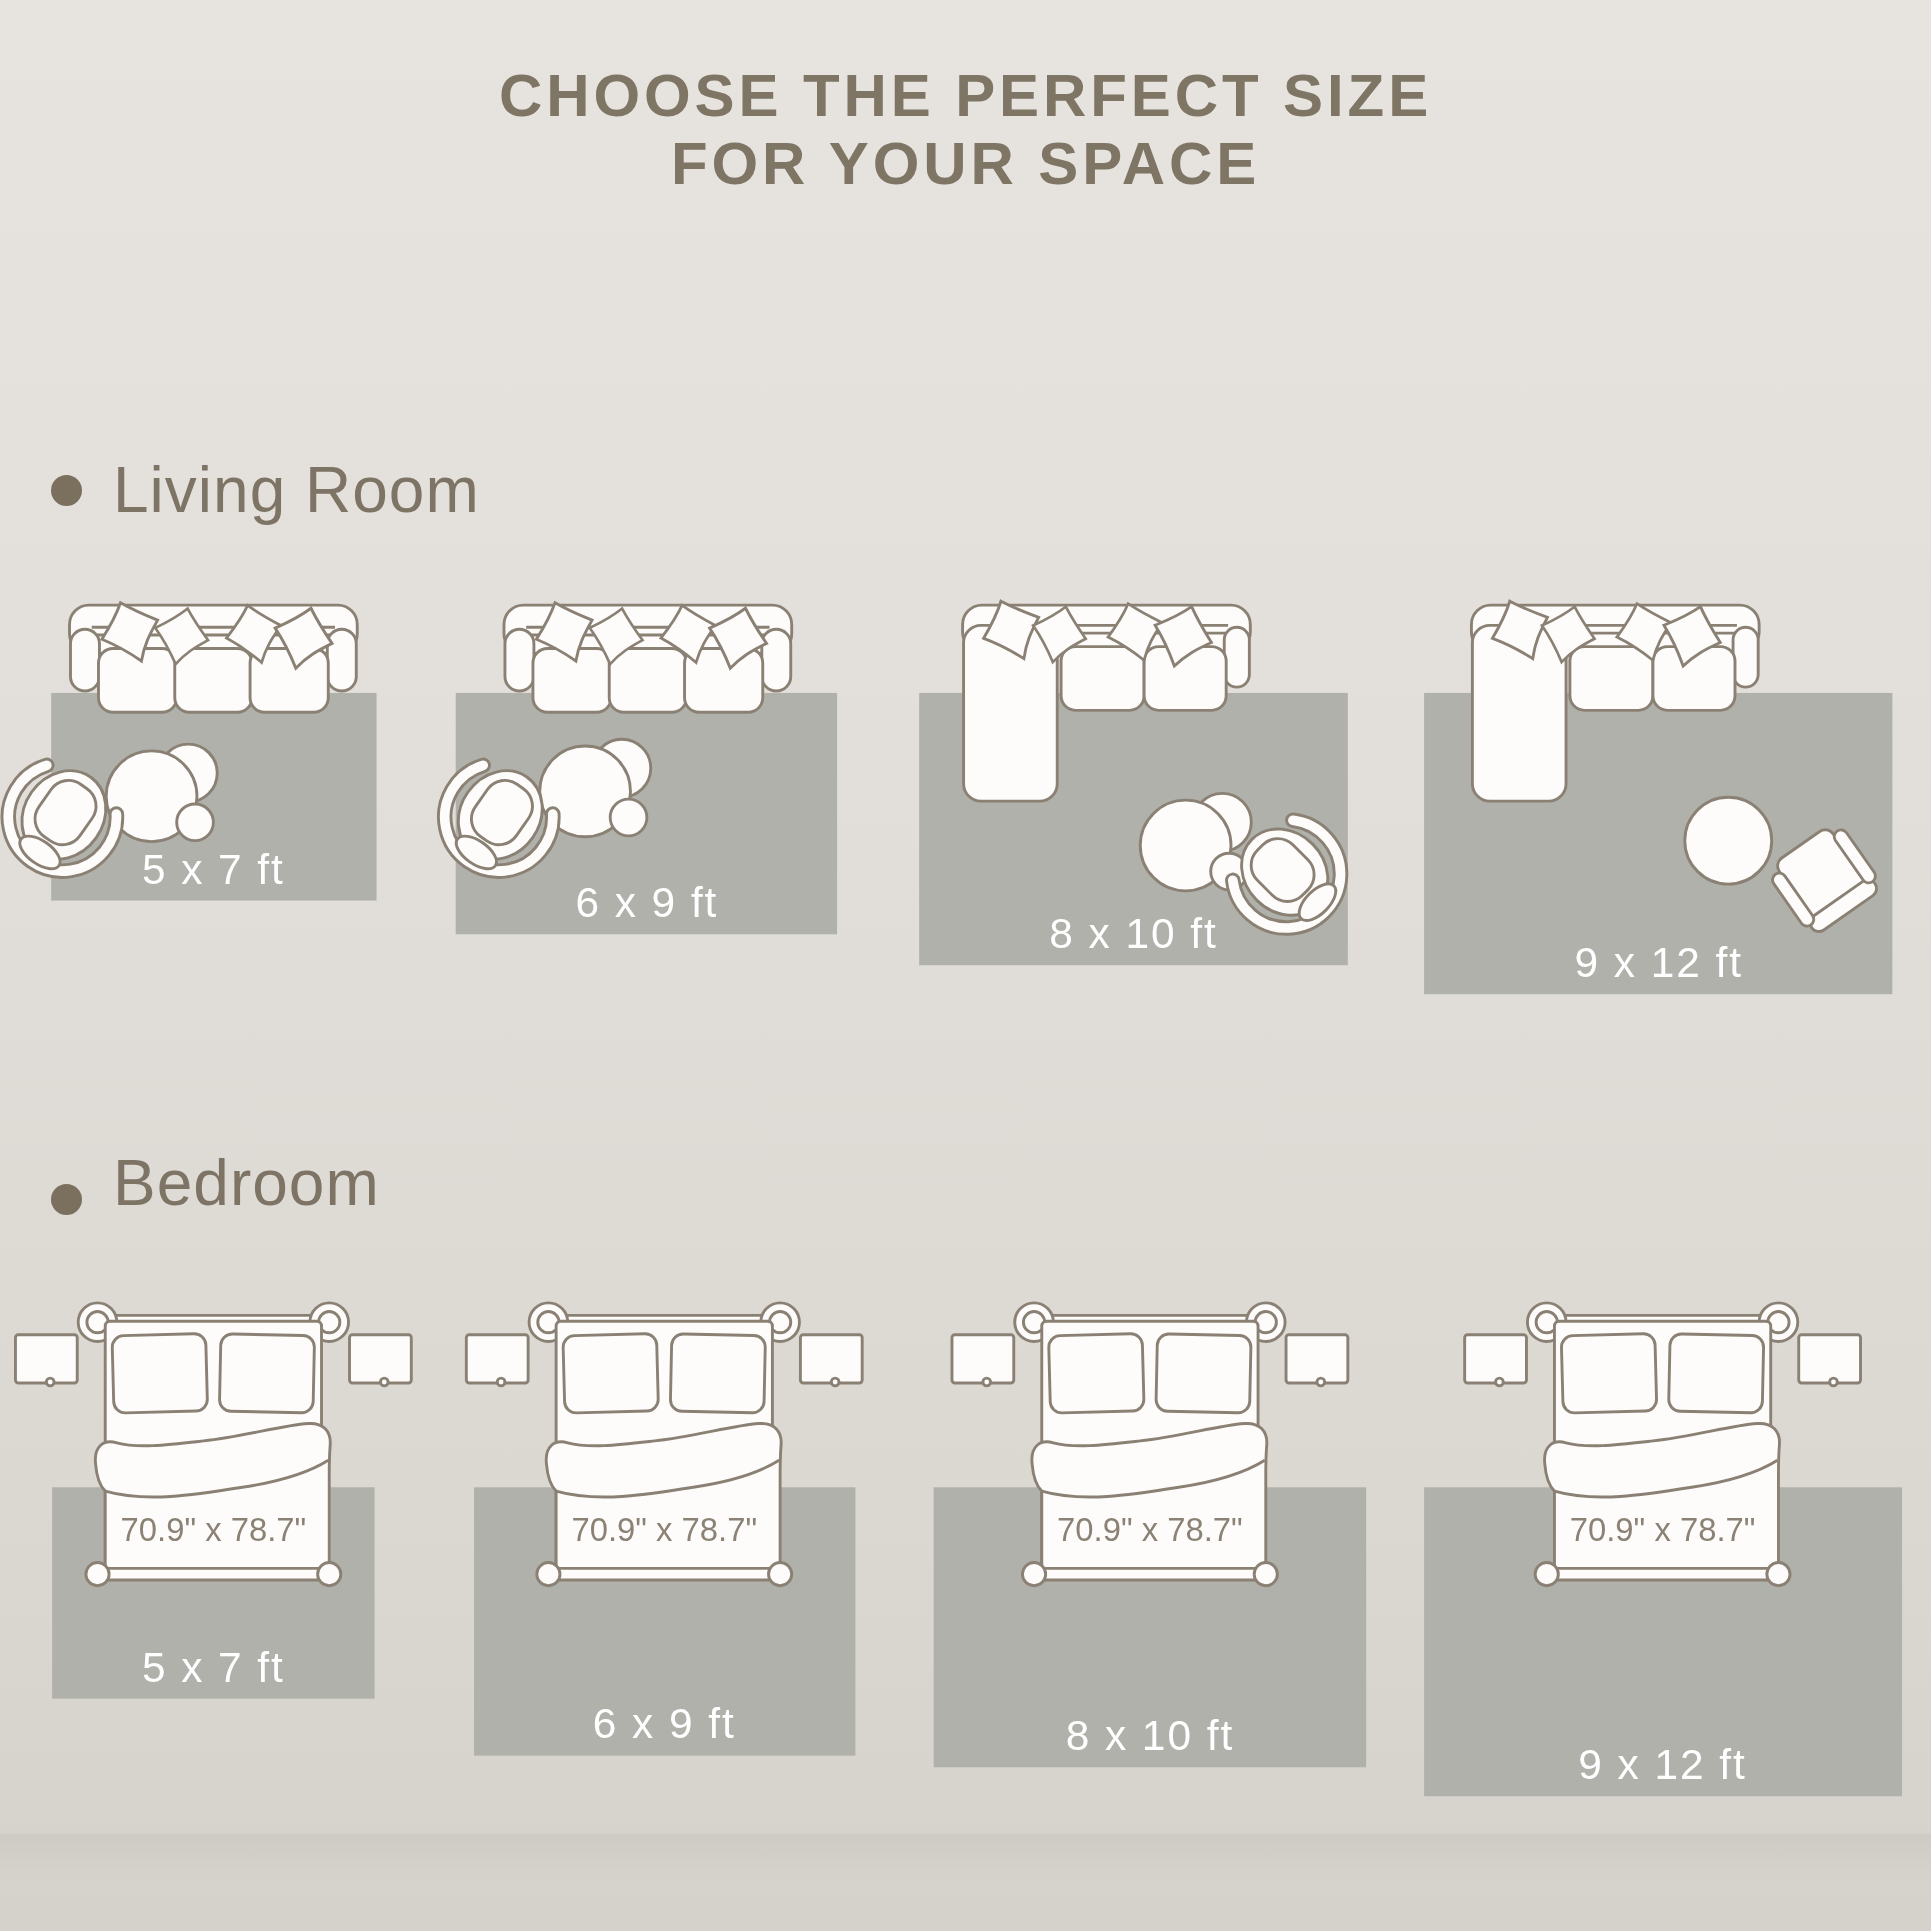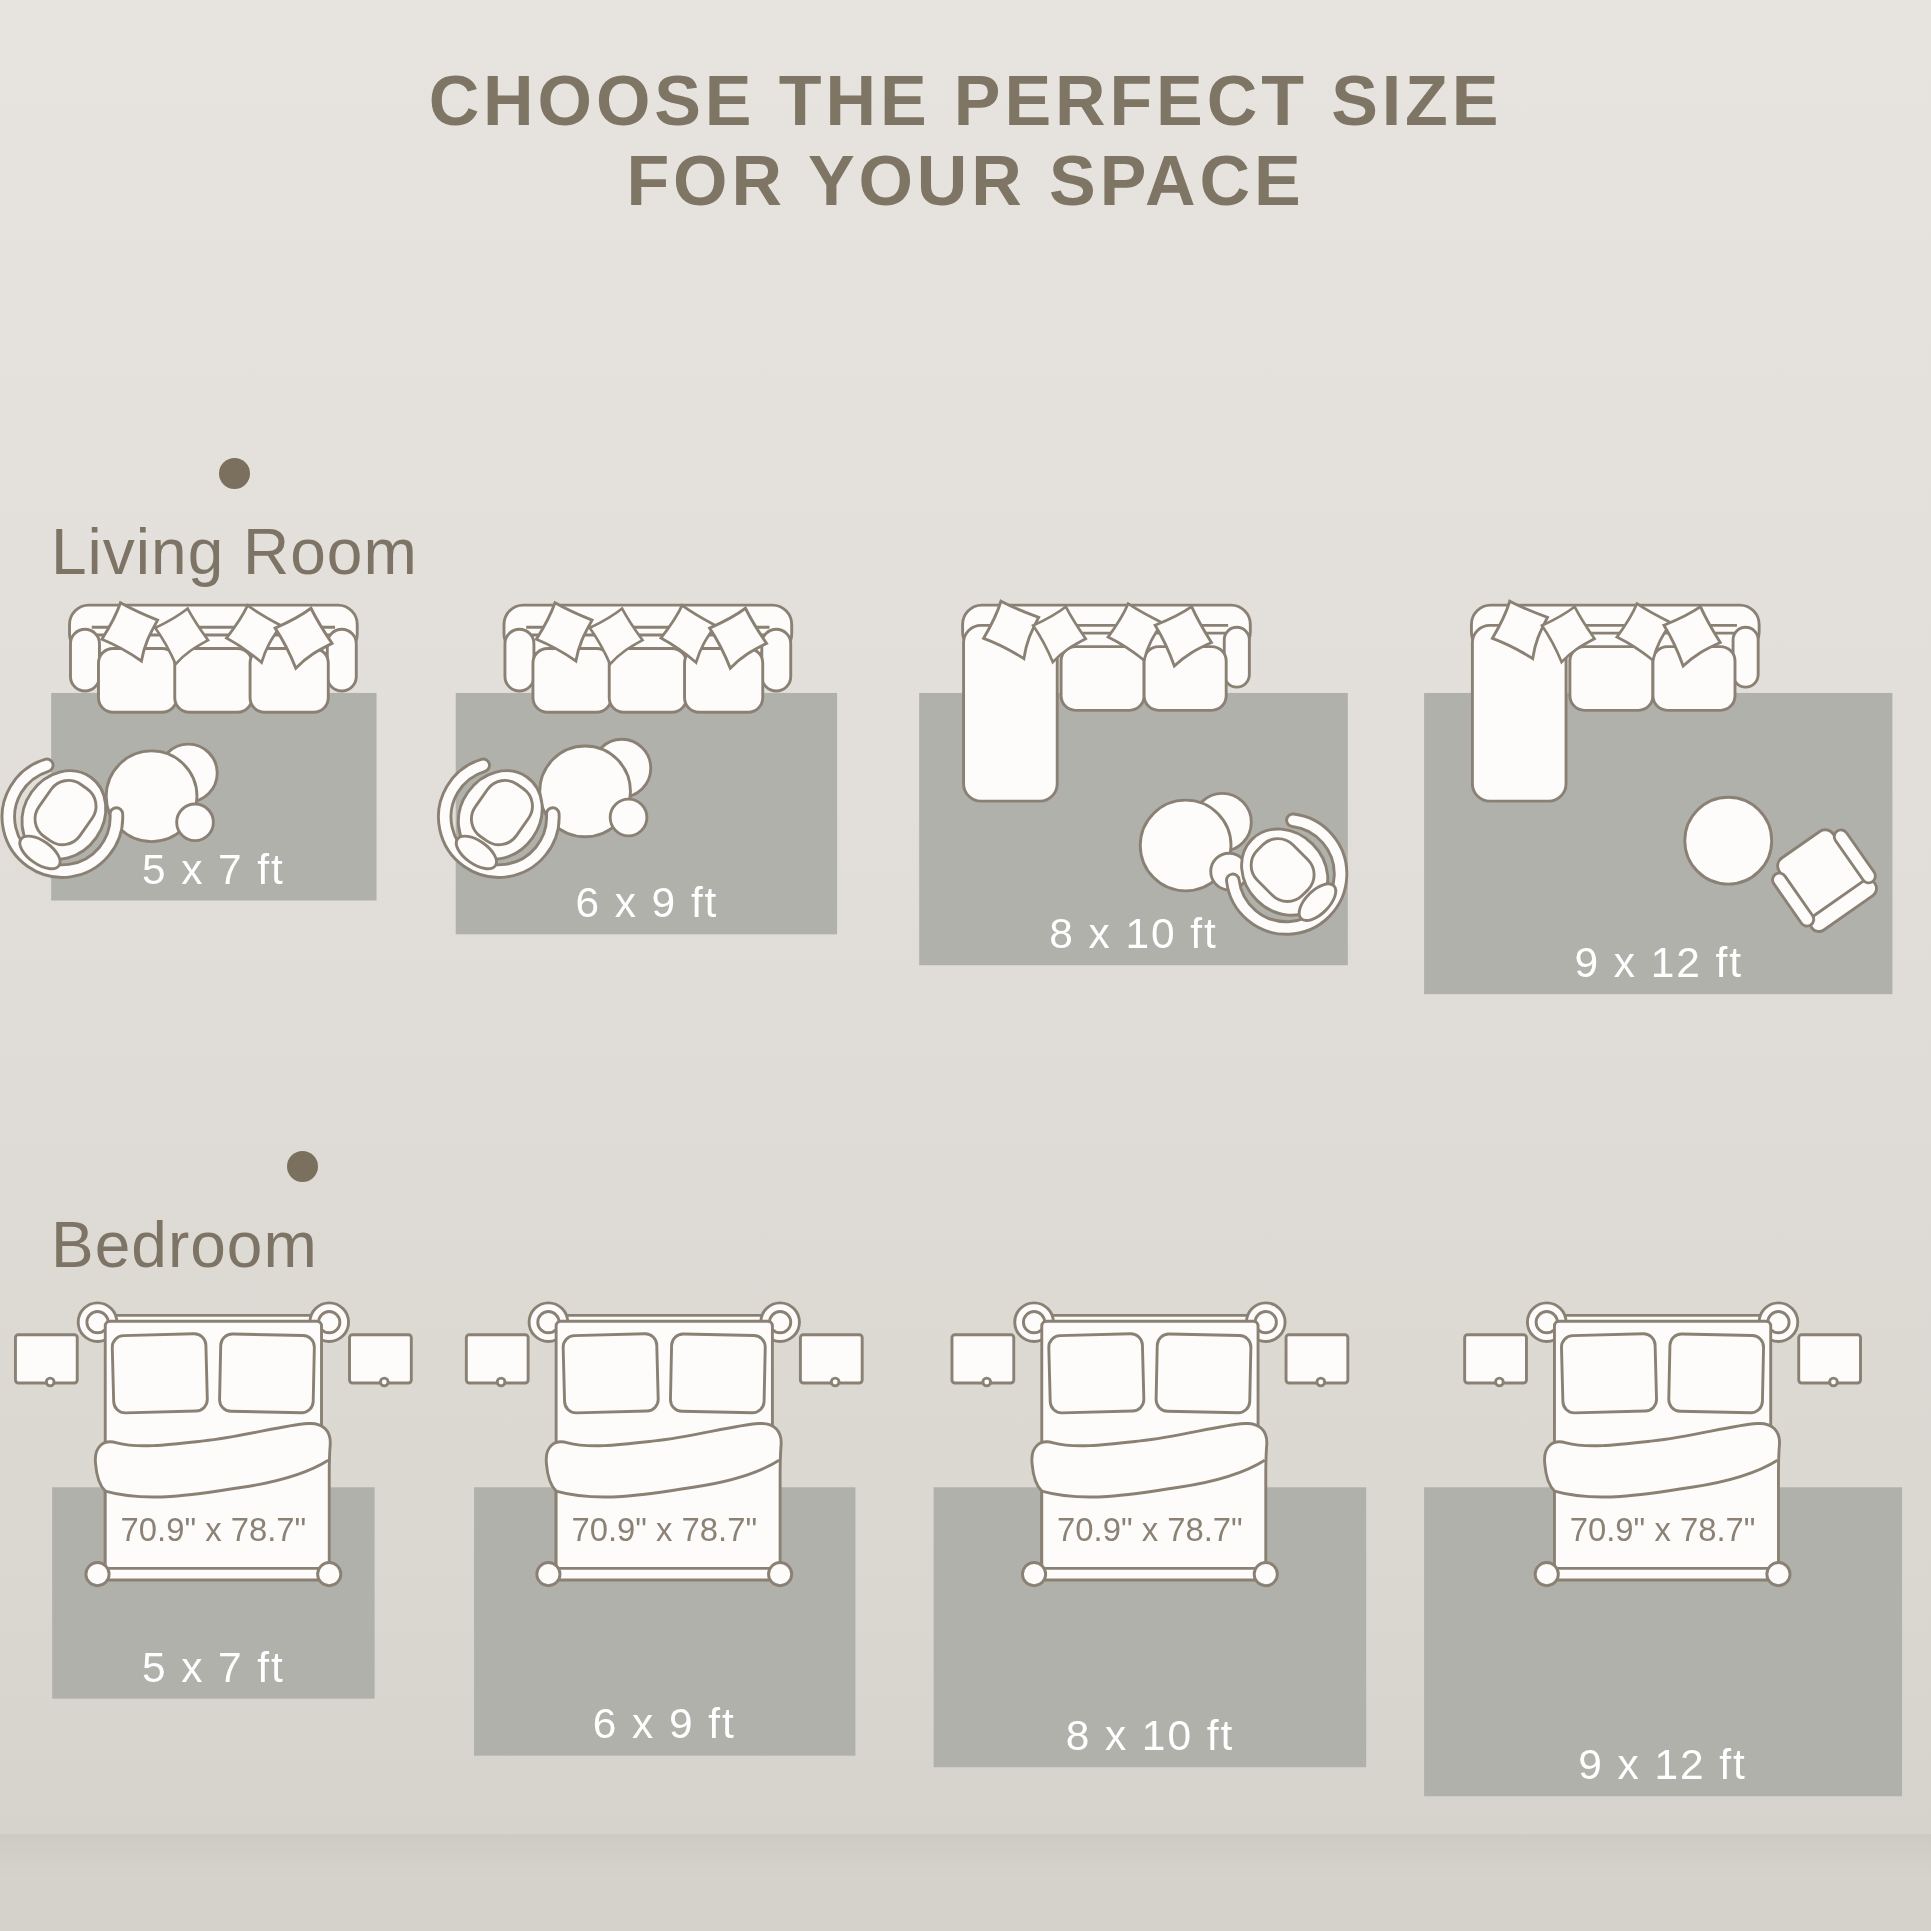--- a/index.html
+++ b/index.html
@@ -7,28 +7,28 @@
     position:relative;
     width:1931px;height:1931px;
     overflow:hidden;
     background:linear-gradient(180deg,#e7e4df 0%,#e2dfda 40%,#dbd8d2 78%,#d5d2cc 100%);
     font-family:"Liberation Sans", sans-serif;
   }
   .title{
     position:absolute;top:62px;left:0;right:0;
     text-align:center;
     font-weight:700;
-    font-size:70px;
+    font-size:60px;
     line-height:1.14;
     letter-spacing:3.9px;
     color:#7e7565;
   }
   .section-header{
     position:absolute;left:51px;
-    display:flex;align-items:center;gap:31px;flex-direction:column;
+    display:flex;align-items:center;gap:31px;
   }
   .section-header.living{top:458px;}
   .section-header.bedroom{top:1151px;align-items:flex-end;}
   .bullet{
     width:31px;height:31px;border-radius:50%;
     background:#7b6f5e;flex:0 0 auto;
   }
   .section-label{
     font-size:64px;
     font-weight:300;

